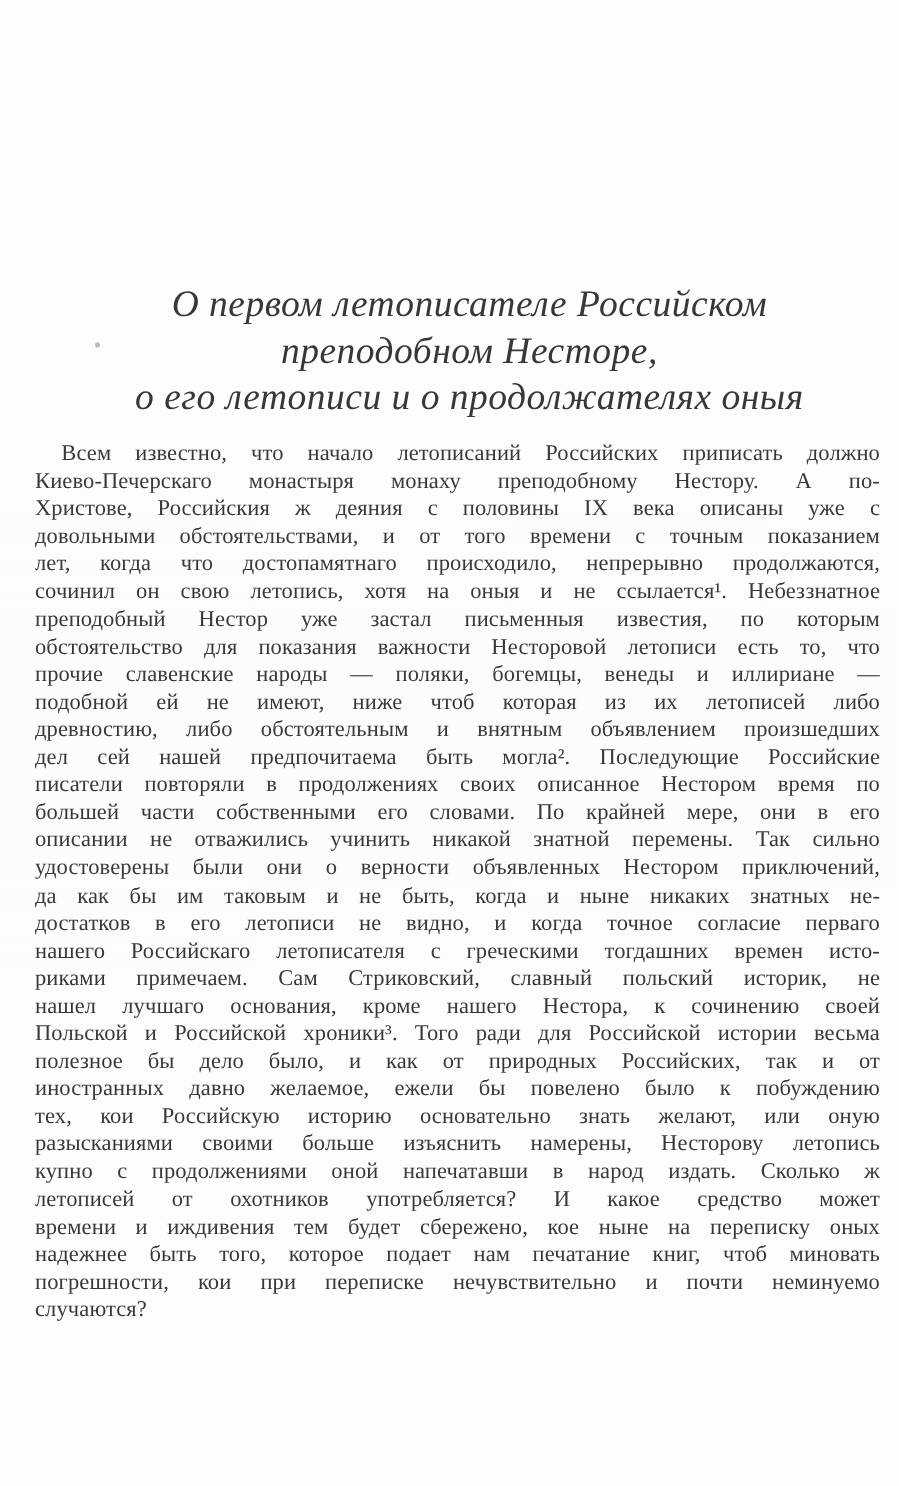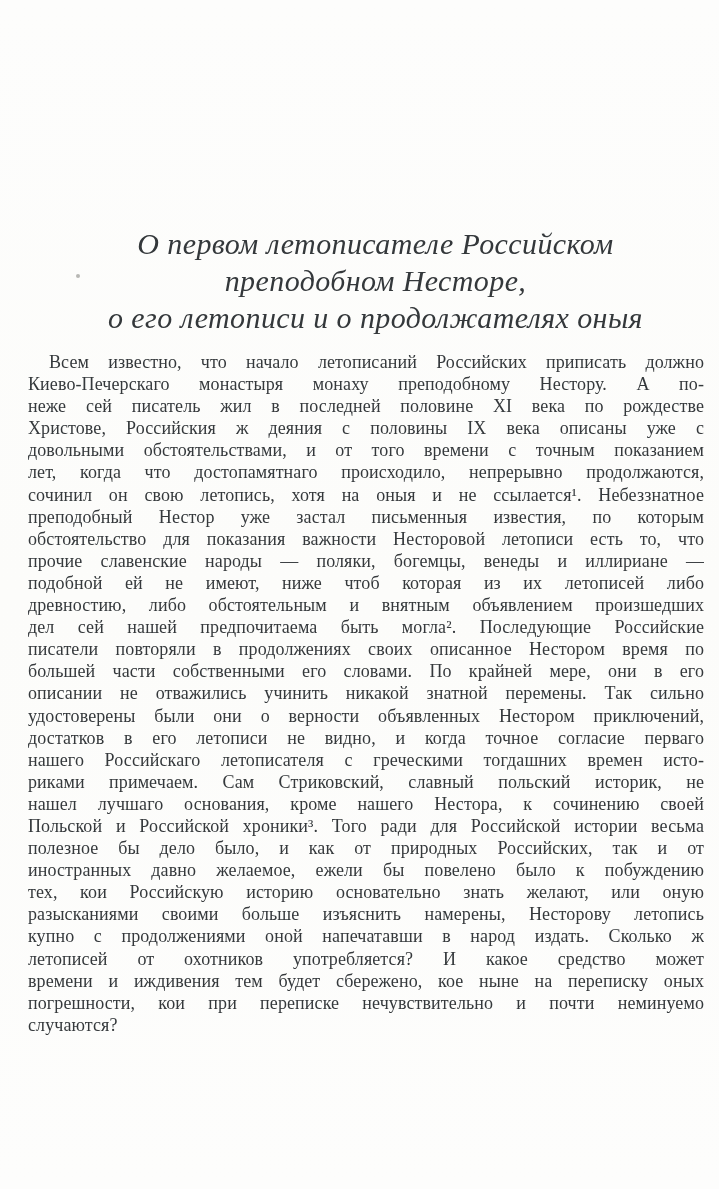--- a/index.html
+++ b/index.html
@@ -74,43 +74,44 @@
 <div class="page">
   <span class="scan-speck"></span>
   <h1 class="chapter-title">
     <span class="title-line">О первом летописателе Российском</span>
     <span class="title-line">преподобном Несторе,</span>
     <span class="title-line">о его летописи и о продолжателях оныя</span>
   </h1>
   <div class="body-text">
       <div class="body-line">Всем известно, что начало летописаний Российских приписать должно</div>
       <div class="body-line">Киево-Печерскаго монастыря монаху преподобному Нестору. А по-</div>
-      <div class="body-line">неже сей писатель жил в последней половине XI века по рождестве</div>
       <div class="body-line">Христове, Российския ж деяния с половины IX века описаны уже с</div>
       <div class="body-line">довольными обстоятельствами, и от того времени с точным показанием</div>
       <div class="body-line">лет, когда что достопамятнаго происходило, непрерывно продолжаются,</div>
       <div class="body-line">сочинил он свою летопись, хотя на оныя и не ссылается¹. Небеззнатное</div>
       <div class="body-line">преподобный Нестор уже застал письменныя известия, по которым</div>
       <div class="body-line">обстоятельство для показания важности Несторовой летописи есть то, что</div>
       <div class="body-line">прочие славенские народы — поляки, богемцы, венеды и иллириане —</div>
       <div class="body-line">подобной ей не имеют, ниже чтоб которая из их летописей либо</div>
       <div class="body-line">древностию, либо обстоятельным и внятным объявлением произшедших</div>
       <div class="body-line">дел сей нашей предпочитаема быть могла². Последующие Российские</div>
       <div class="body-line">писатели повторяли в продолжениях своих описанное Нестором время по</div>
       <div class="body-line">большей части собственными его словами. По крайней мере, они в его</div>
       <div class="body-line">описании не отважились учинить никакой знатной перемены. Так сильно</div>
       <div class="body-line">удостоверены были они о верности объявленных Нестором приключений,</div>
+      <div class="body-line">да как бы им таковым и не быть, когда и ныне никаких знатных не-</div>
       <div class="body-line">достатков в его летописи не видно, и когда точное согласие перваго</div>
       <div class="body-line">нашего Российскаго летописателя с греческими тогдашних времен исто-</div>
       <div class="body-line">риками примечаем. Сам Стриковский, славный польский историк, не</div>
       <div class="body-line">нашел лучшаго основания, кроме нашего Нестора, к сочинению своей</div>
       <div class="body-line">Польской и Российской хроники³. Того ради для Российской истории весьма</div>
       <div class="body-line">полезное бы дело было, и как от природных Российских, так и от</div>
       <div class="body-line">иностранных давно желаемое, ежели бы повелено было к побуждению</div>
       <div class="body-line">тех, кои Российскую историю основательно знать желают, или оную</div>
       <div class="body-line">разысканиями своими больше изъяснить намерены, Несторову летопись</div>
       <div class="body-line">купно с продолжениями оной напечатавши в народ издать. Сколько ж</div>
       <div class="body-line">летописей от охотников употребляется? И какое средство может</div>
       <div class="body-line">времени и иждивения тем будет сбережено, кое ныне на переписку оных</div>
+      <div class="body-line">надежнее быть того, которое подает нам печатание книг, чтоб миновать</div>
       <div class="body-line">погрешности, кои при переписке нечувствительно и почти неминуемо</div>
       <div class="body-line">случаются?</div>
     </div>
 </div>
 
 </body></html>

